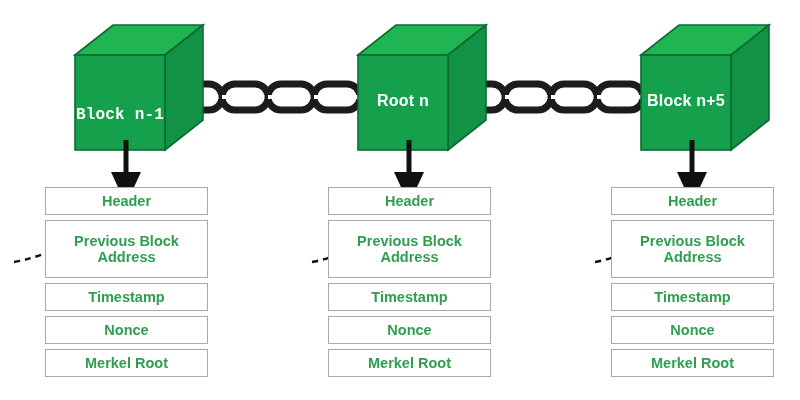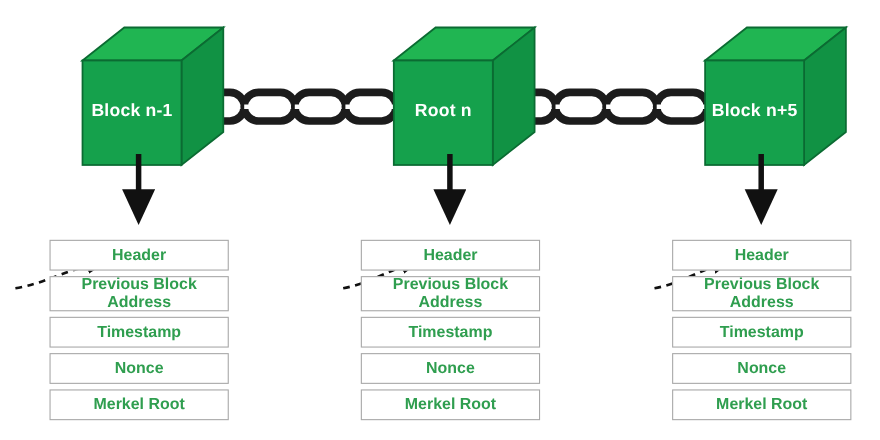--- a/index.html
+++ b/index.html
@@ -38,39 +38,38 @@
     transform: translate(-50%, -50%);
     pointer-events: none;
   }
   
   .field-col {
     position: absolute;
     width: 163px;
     display: flex;
     flex-direction: column;
     gap: 5px;
-    margin-top: 31px;
   }
   .field-box {
     box-sizing: border-box;
     border: 1.5px solid #a8a8a8;
     background: #ffffff;
     color: #2f9e4f;
     font-family: "Liberation Sans", sans-serif;
     font-size: 14.5px;
     font-weight: bold;
     text-align: center;
     display: flex;
     align-items: center;
     justify-content: center;
     line-height: 1.12;
     height: 28px;
   }
   .field-box.two-line {
-    height: 32px;
+    height: 58px;
   }
 </style>
 </head>
 <body>
 
 <div id="diagram">
 
   <svg class="svg-layer" viewBox="0 0 800 400">
     <defs>
       <marker id="solid-arrowhead" markerWidth="7" markerHeight="7" refX="1.2" refY="3" orient="auto">
@@ -143,21 +142,21 @@
 
     <line x1="126" y1="140" x2="126" y2="178" stroke="#111111" stroke-width="5" marker-end="url(#solid-arrowhead)"></line>
     <line x1="409" y1="140" x2="409" y2="178" stroke="#111111" stroke-width="5" marker-end="url(#solid-arrowhead)"></line>
     <line x1="692" y1="140" x2="692" y2="178" stroke="#111111" stroke-width="5" marker-end="url(#solid-arrowhead)"></line>
 
     <path d="M 14,262 C 40,258 58,246 82,242" fill="none" stroke="#111111" stroke-width="2.4" stroke-dasharray="6 5" marker-end="url(#dash-arrowhead)"></path>
     <path d="M 312,262 C 336,258 352,246 368,242" fill="none" stroke="#111111" stroke-width="2.4" stroke-dasharray="6 5" marker-end="url(#dash-arrowhead)"></path>
     <path d="M 595,262 C 619,258 635,246 651,242" fill="none" stroke="#111111" stroke-width="2.4" stroke-dasharray="6 5" marker-end="url(#dash-arrowhead)"></path>
   </svg>
 
-  <div class="cube-label" style="left:120px; top:101px;">Block n-1</div>
+  <div class="cube-label" style="left:120px; top:115px;font-family:Liberation Mono, monospace;">Block n-1</div>
   <div class="cube-label" style="left:403px; top:101px;">Root n</div>
   <div class="cube-label" style="left:686px; top:101px;">Block n+5</div>
 
   <div class="field-col" style="left:45px; top:187px;">
     <div class="field-box">Header</div>
     <div class="field-box two-line">Previous Block Address</div>
     <div class="field-box">Timestamp</div>
     <div class="field-box">Nonce</div>
     <div class="field-box">Merkel Root</div>
   </div>

